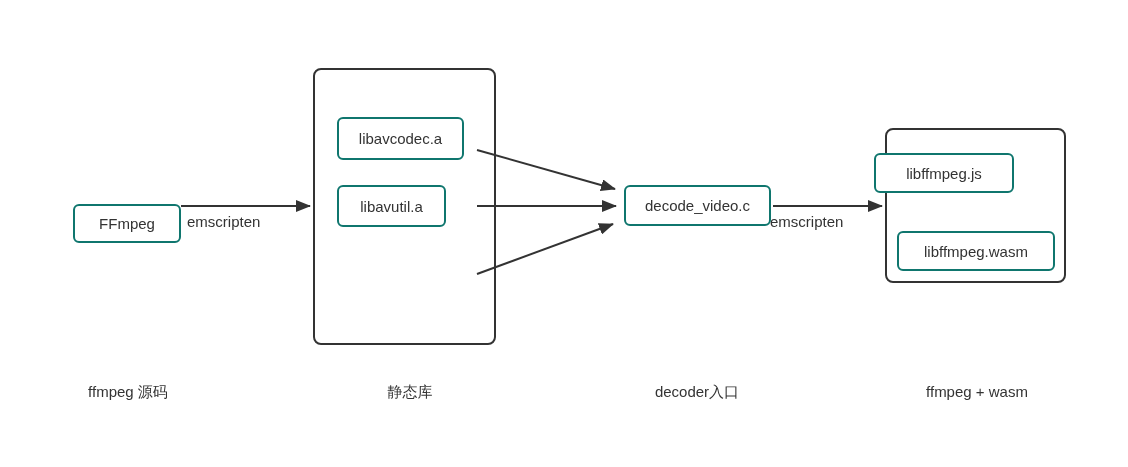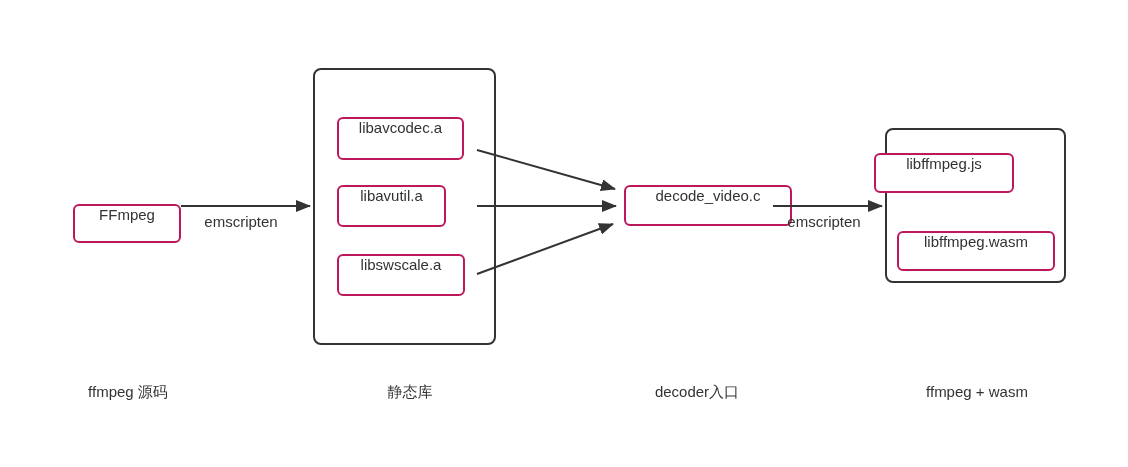--- a/index.html
+++ b/index.html
@@ -12,24 +12,25 @@
     width: 1128px;
     height: 467px;
     background: #ffffff;
     font-family: "Liberation Sans", "DejaVu Sans", sans-serif;
     color: #333333;
     overflow: hidden;
   }
   .node {
     position: absolute;
     box-sizing: border-box;
-    border: 2px solid #be185d;
+    border: 2px solid #0f766e;
     border-radius: 6px;
     background: #ffffff;
     display: flex;
+    align-items: center;
     justify-content: center;
     font-size: 15px;
     color: #333333;
     white-space: nowrap;
     z-index: 2;
   }
   .group {
     position: absolute;
     box-sizing: border-box;
     border: 2px solid #333333;
@@ -43,38 +44,39 @@
     color: #333333;
     text-align: center;
     white-space: nowrap;
     z-index: 2;
     margin-top: 12px;
   }
   .edge-label {
     position: absolute;
     font-size: 15px;
     color: #333333;
-    text-align: center;
+    text-align: left;
     white-space: nowrap;
     z-index: 3;
+    padding-left: 6px;
   }
   #connector-layer {
     position: absolute;
     left: 0;
     top: 0;
     z-index: 3;
     pointer-events: none;
   }
   
   #node-ffmpeg        { left: 73px;  top: 204px; width: 108px; height: 39px; }
   #group-static-libs  { left: 313px; top: 68px;  width: 183px; height: 277px; }
   #node-libavcodec    { left: 337px; top: 117px; width: 127px; height: 43px; }
   #node-libavutil     { left: 337px; top: 185px; width: 109px; height: 42px; }
   #node-libswscale    { left: 337px; top: 254px; width: 128px; height: 42px; }
-  #node-decode-video  { left: 624px; top: 185px; width: 168px; height: 41px; }
+  #node-decode-video  { left: 624px; top: 185px; width: 147px; height: 41px; }
   #group-output       { left: 885px; top: 128px; width: 181px; height: 155px; }
   #node-libffmpeg-js  { left: 874px; top: 153px; width: 140px; height: 40px; }
   #node-libffmpeg-wasm{ left: 897px; top: 231px; width: 158px; height: 40px; }
   #caption-source     { left: 48px;  top: 371px; width: 160px; }
   #caption-static     { left: 330px; top: 371px; width: 160px; }
   #caption-decoder    { left: 617px; top: 371px; width: 160px; }
   #caption-wasm       { left: 897px; top: 371px; width: 160px; }
   #edge-label-left    { left: 181px; top: 213px; width: 120px; }
   #edge-label-right   { left: 764px; top: 213px; width: 120px; }
 </style>
@@ -90,23 +92,20 @@
   <div class="group" id="group-static-libs"></div>
 
   <div class="node" id="node-libavcodec">
     <span>libavcodec.a</span>
   </div>
 
   <div class="node" id="node-libavutil">
     <span>libavutil.a</span>
   </div>
 
-  <div class="node" id="node-libswscale">
-    <span>libswscale.a</span>
-  </div>
 
   <div class="node" id="node-decode-video">
     <span>decode_video.c</span>
   </div>
 
   <div class="group" id="group-output"></div>
 
   <div class="node" id="node-libffmpeg-js">
     <span>libffmpeg.js</span>
   </div>

